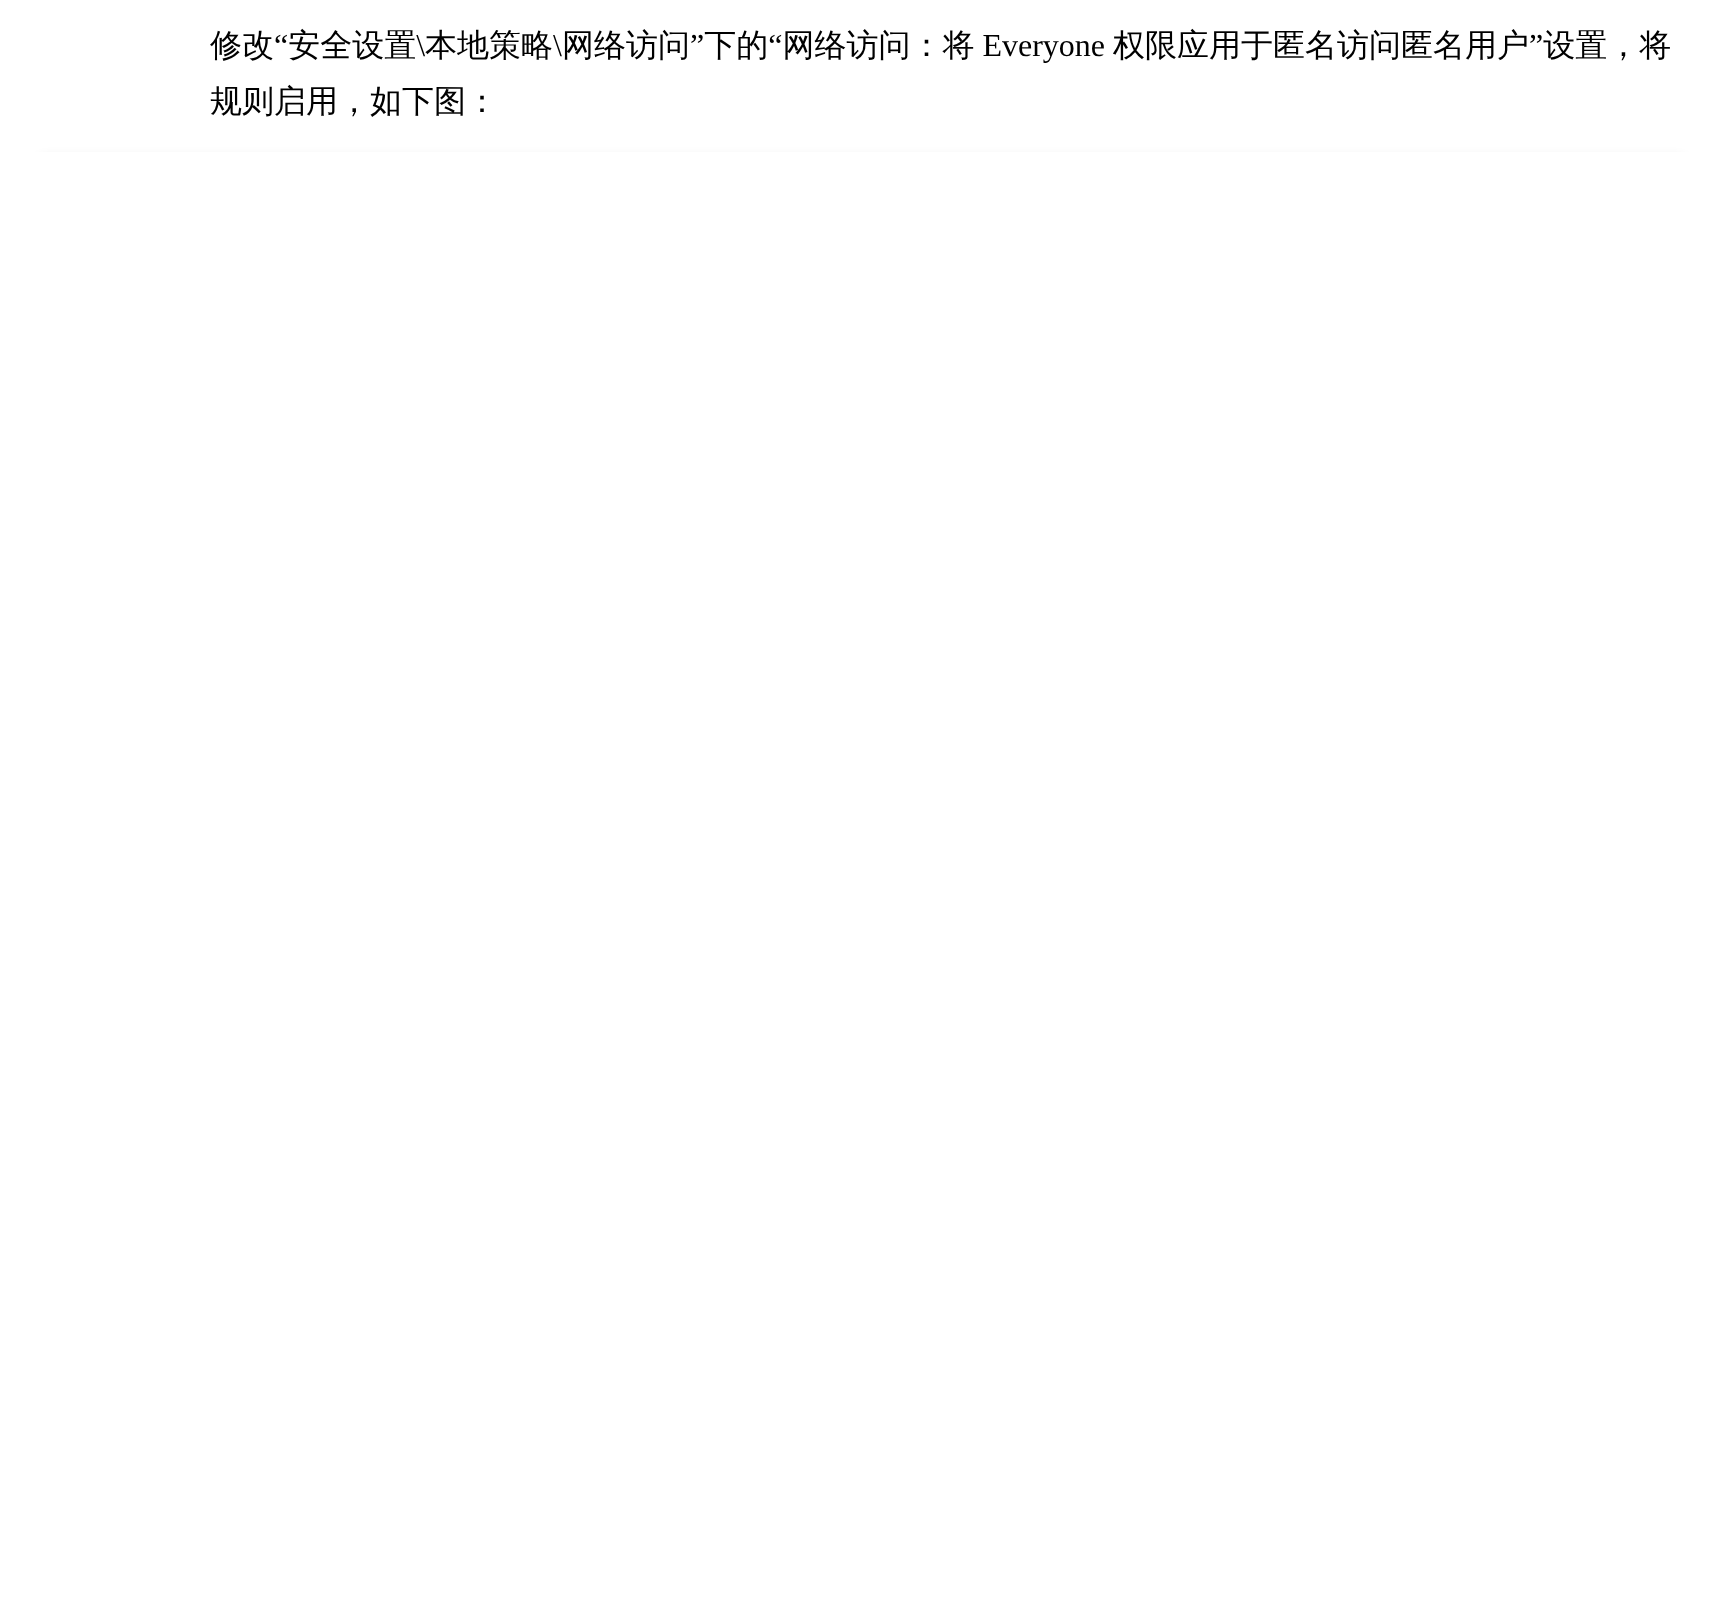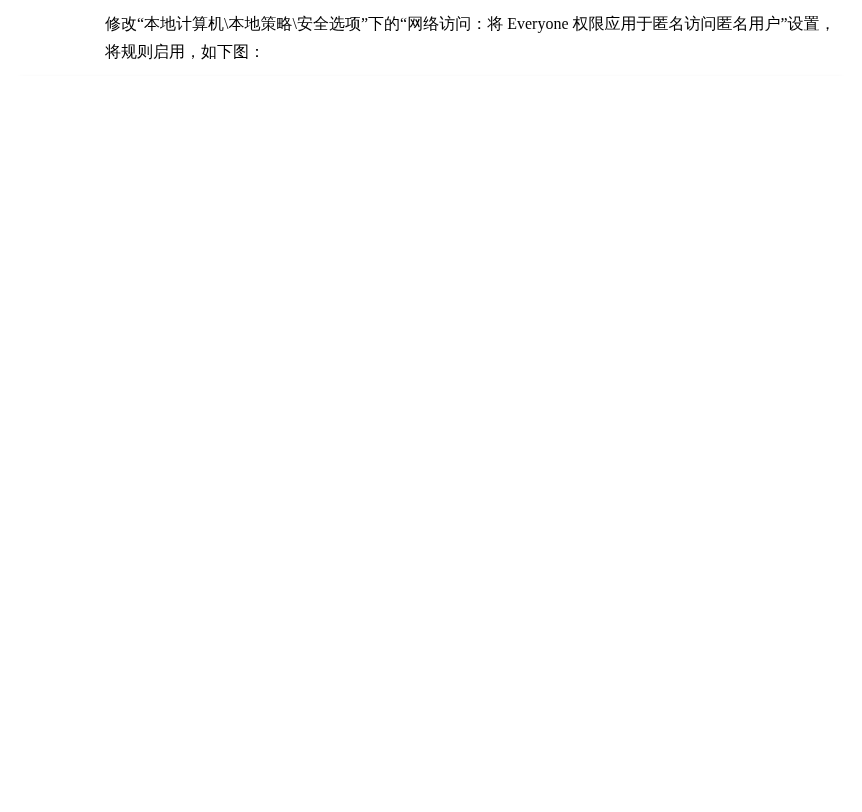--- a/index.html
+++ b/index.html
@@ -137,21 +137,21 @@
   svg.anno-arrow { position:absolute; pointer-events:none; z-index:49; }
   .cursor-img {
     position:absolute;
     width:16px; height:22px;
     z-index:60;
   }
 </style>
 </head>
 <body>
 
-<div class="doc-text">修改“本地计算机\本地策略\安全选项”下的“网络访问：将 Everyone 权限应用于匿名访问匿名用户”设置，将规则启用，如下图：</div>
+<div class="doc-text">修改“安全设置\本地策略\网络访问”下的“网络访问：将 Everyone 权限应用于匿名访问匿名用户”设置，将规则启用，如下图：</div>
 
 <div class="policy-window">
 
   <div class="titlebar">
     <svg class="icon" viewBox="0 0 16 16">
         <rect x="2" y="3" width="12" height="10" rx="1" class="folder-svg"></rect>
         <rect x="4" y="5" width="8" height="2" fill="#9c7a28"></rect>
       </svg>
     <span>本地安全策略</span>
     <div class="win-btns">

